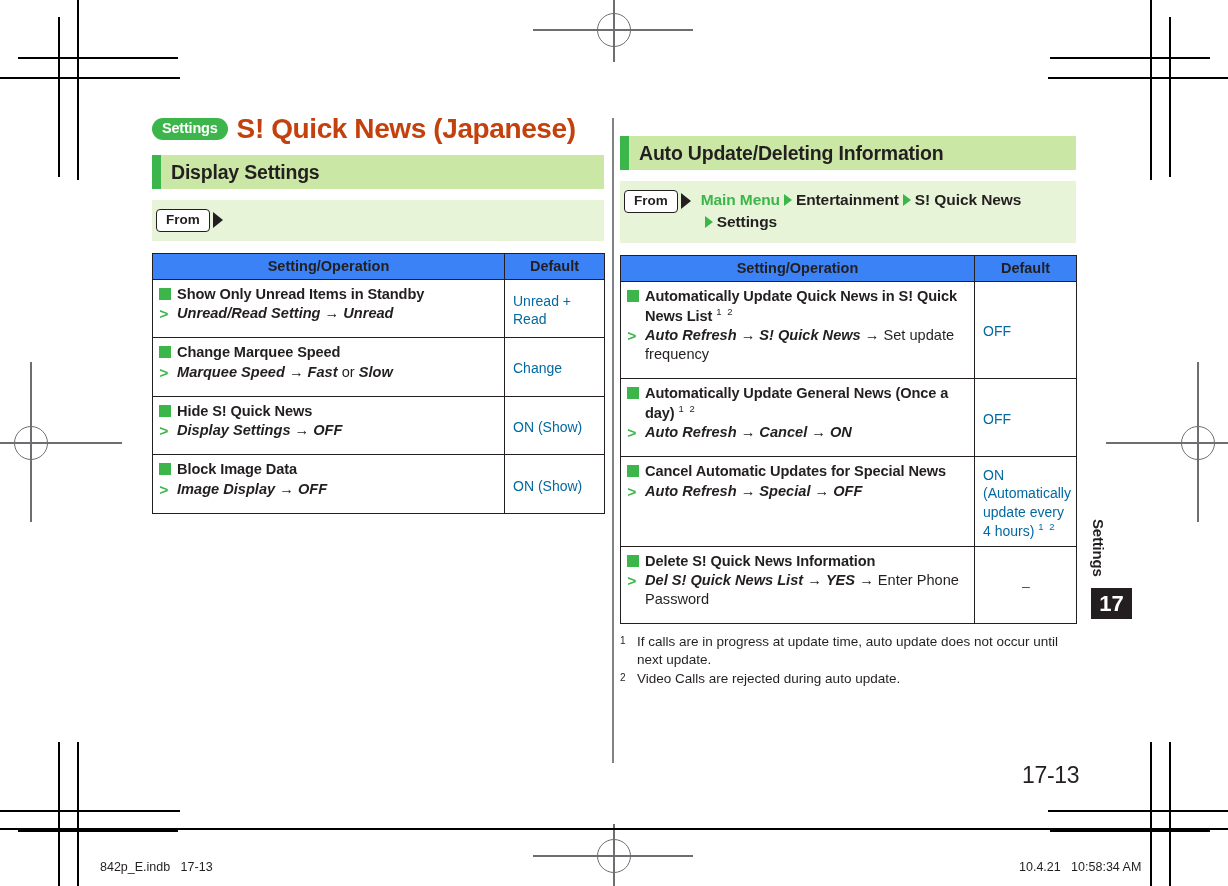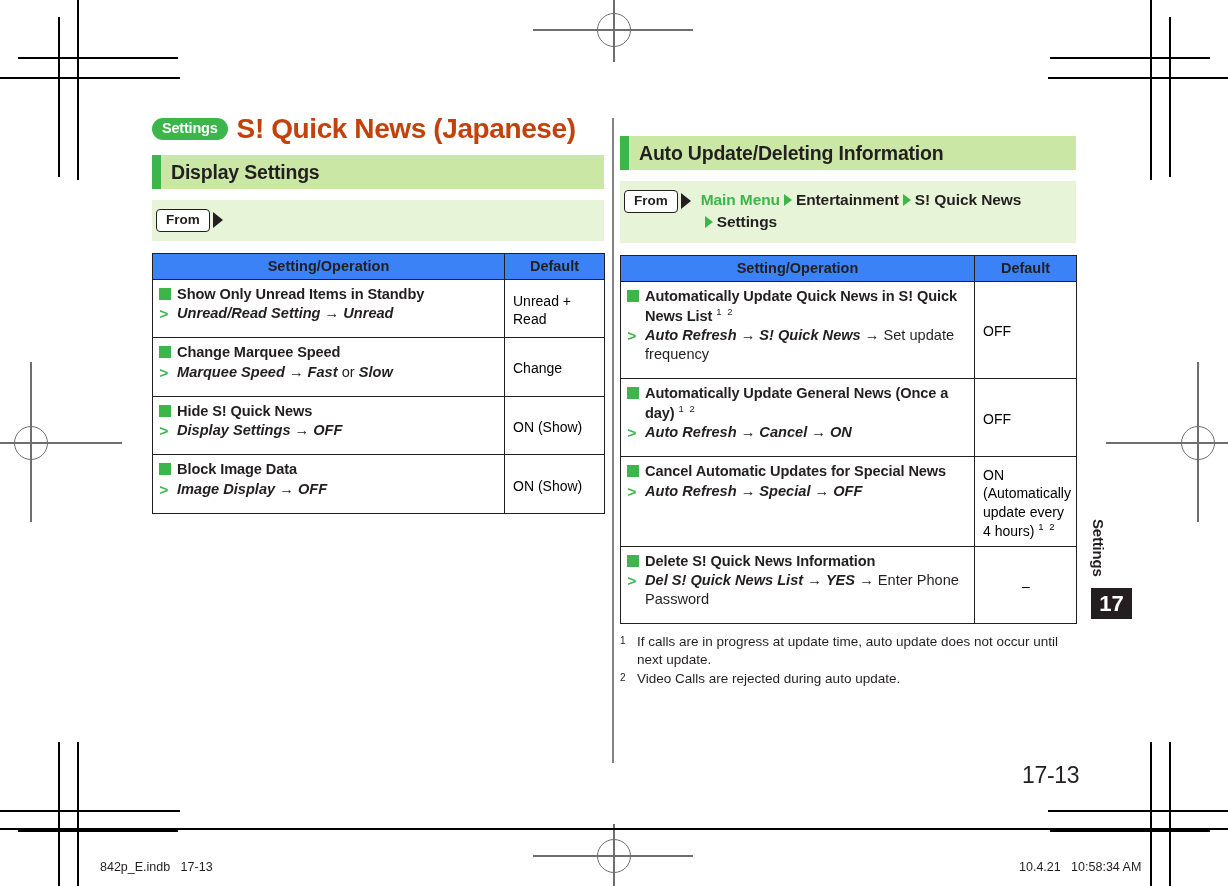--- a/index.html
+++ b/index.html
@@ -165,21 +165,21 @@
     padding: 4px 2px 5px 2px;
     color: #231f20;
   }
   table.spec td.op {
     padding: 5px 6px 14px 6px;
   }
   table.spec td.def {
     padding: 9px 7px 6px 8px;
     font-size: 14px;
     line-height: 1.3;
-    color: #000000;
+    color: #0369a1;
   }
   td.def.mid { vertical-align: middle; }
   td.def.ctr { text-align: center; vertical-align: middle; }
 
   .op-title {
     font-weight: bold;
     font-size: 14.6px;
     line-height: 1.28;
     color: #231f20;
     display: block;

